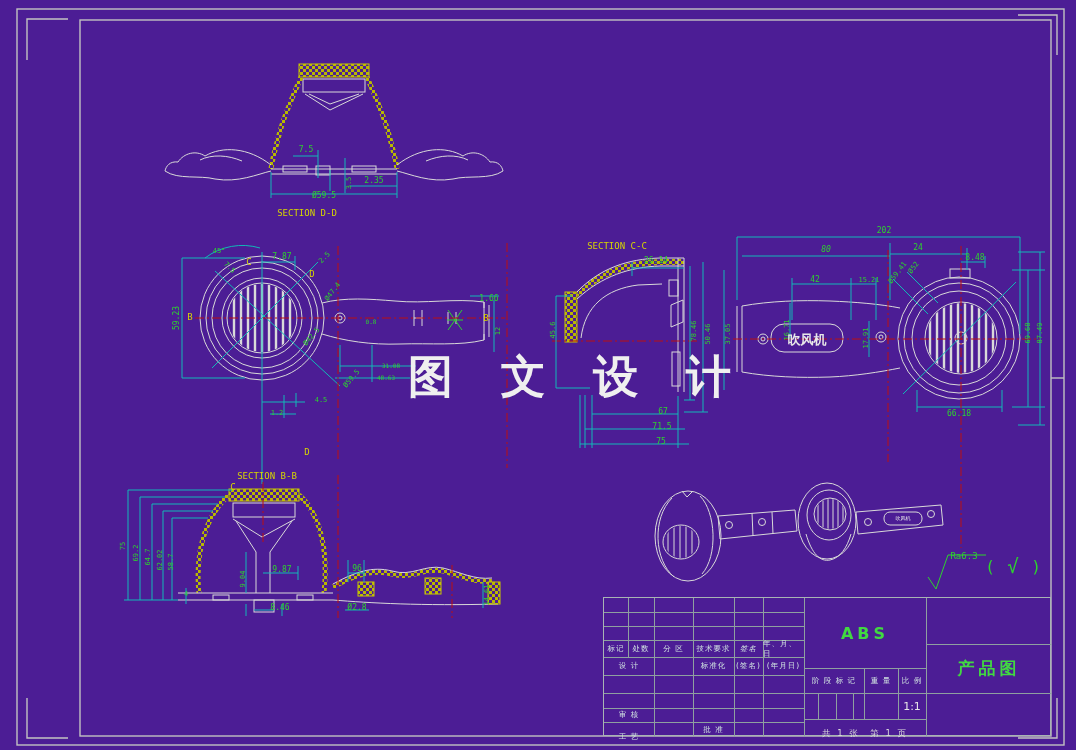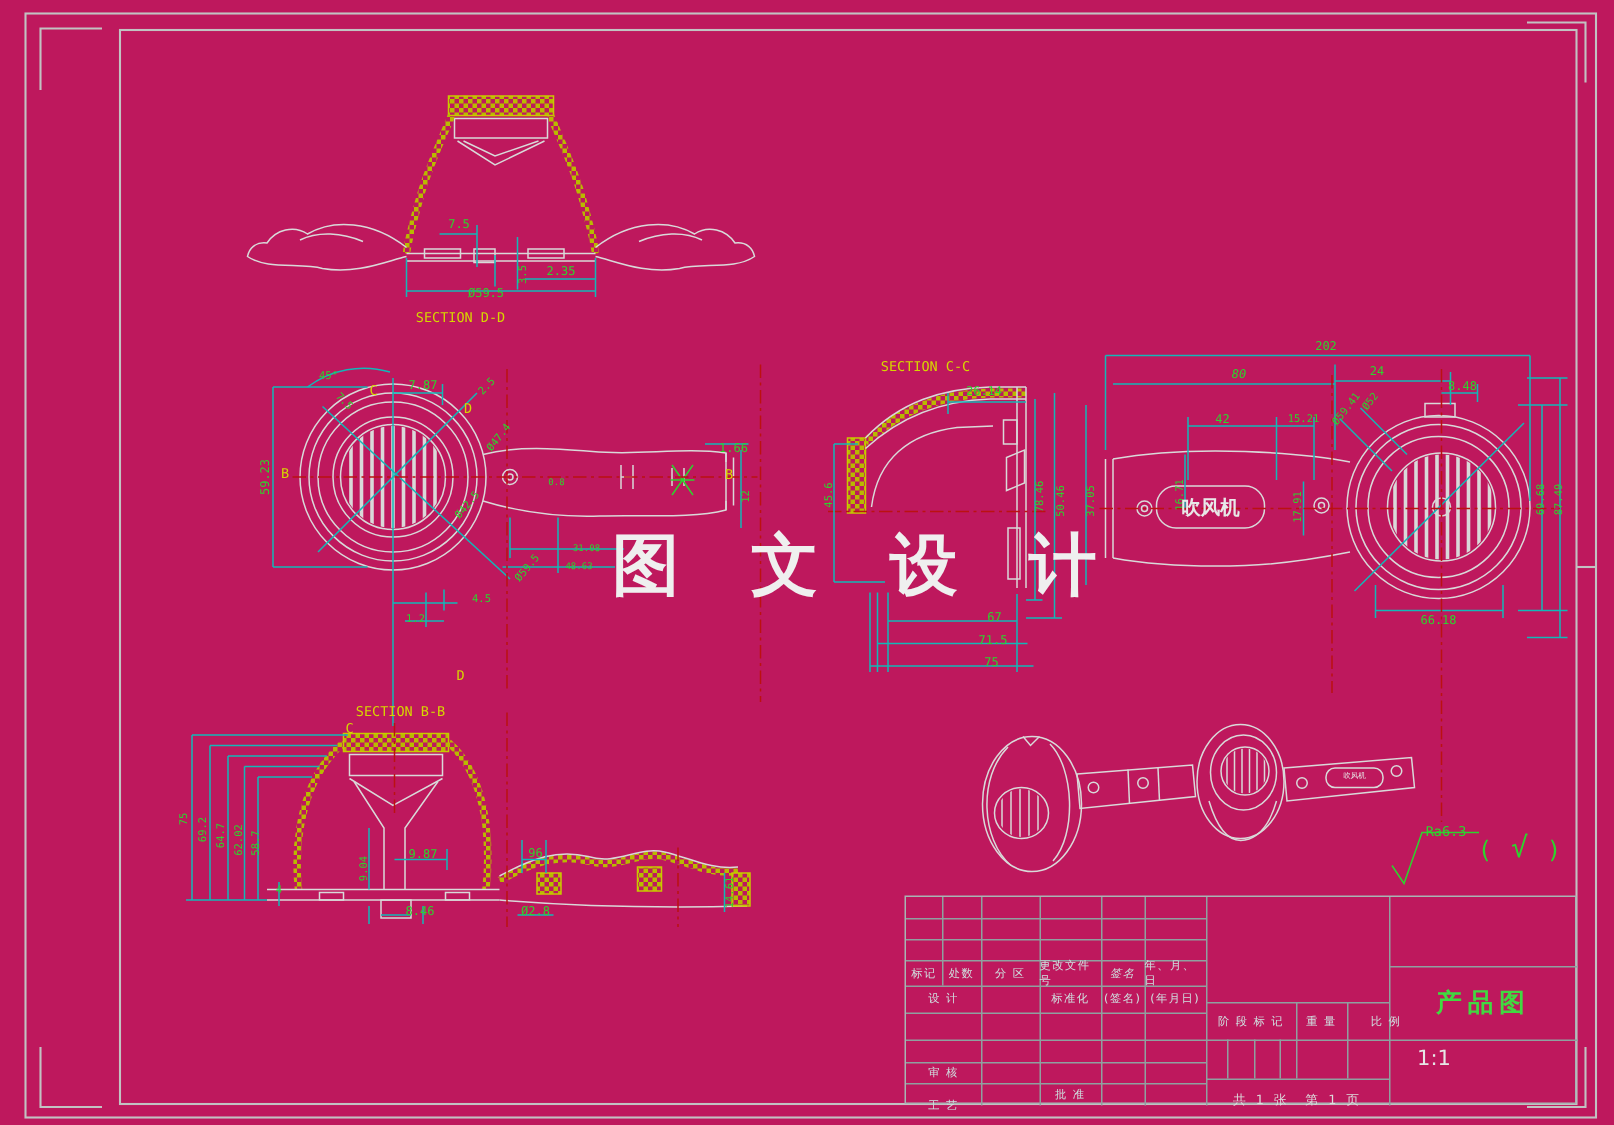--- a/index.html
+++ b/index.html
@@ -1,16 +1,16 @@
 <!DOCTYPE html>
 <html><head>
 <meta charset="utf-8">
 <style>
   html,body{margin:0;padding:0;background:#000;}
-  #sheet{position:relative;width:1076px;height:750px;background:#be185d;overflow:hidden;
+  #sheet{position:relative;width:1076px;height:750px;background:#4c1d95;overflow:hidden;
          font-family:"DejaVu Sans Mono", monospace;}
   svg{position:absolute;left:0;top:0;}
   .w{stroke:#d9d9d9;fill:none;stroke-width:1;}
   .w2{stroke:#d9d9d9;fill:none;stroke-width:2.4;}
   .cy{stroke:#12b8b8;fill:none;stroke-width:1;}
   .gn{stroke:#2ed32e;fill:none;stroke-width:1;}
   .rd{stroke:#bb1111;fill:none;stroke-width:1;stroke-dasharray:9 3 2 3;}
   .bd{stroke:#c2c2c2;fill:none;stroke-width:1.4;}
   .ann{position:absolute;transform:translate(-50%,-50%);white-space:nowrap;line-height:1;}
   #annlayer{position:absolute;left:0;top:0;width:100%;height:100%;}
@@ -22,21 +22,21 @@
   #techreq .code{font-size:16px;letter-spacing:2px;}
   
   #tb{position:absolute;left:603px;top:597px;width:448px;height:139px;border:1px solid #a8b4b4;
       box-sizing:border-box;}
   #tb .vl,#tb .hl{position:absolute;background:#8fa0a0;}
   #tb .vl{width:1px;}
   #tb .hl{height:1px;}
   #tb .cell{position:absolute;display:flex;align-items:center;justify-content:center;
             color:#cfe0e0;font-size:7.5px;letter-spacing:1px;font-family:"DejaVu Sans",sans-serif;}
   #tb .big{color:#41d941;font-size:16px;letter-spacing:4px;font-weight:bold;}
-  #tb .mid{color:#e6e6e6;font-size:14px;letter-spacing:0;padding-left:44px;}
+  #tb .mid{color:#e6e6e6;font-size:11px;letter-spacing:0;}
   #tb .sheet{color:#dcdcdc;font-size:8.5px;letter-spacing:2px;}
 </style>
 </head>
 <body>
 
 <div id="sheet">
 
 <svg width="1076" height="750" viewBox="0 0 1076 750">
   <defs>
     <pattern id="chk" width="6" height="6" patternUnits="userSpaceOnUse">
@@ -425,31 +425,32 @@
   <div class="hl" style="left:0;top:124px;width:200px;"></div>
   <div class="hl" style="left:200px;top:70px;width:122px;"></div>
   <div class="hl" style="left:200px;top:95px;width:122px;"></div>
   <div class="hl" style="left:200px;top:121px;width:122px;"></div>
   <div class="hl" style="left:322px;top:46px;width:126px;"></div>
   <div class="hl" style="left:322px;top:95px;width:126px;"></div>
 
   <div class="cell" style="left:0;top:42px;width:24px;height:17px;">标记</div>
   <div class="cell" style="left:24px;top:42px;width:26px;height:17px;">处数</div>
   <div class="cell" style="left:50px;top:42px;width:39px;height:17px;">分 区</div>
-  <div class="cell" style="left:89px;top:42px;width:41px;height:17px;">更改文件号</div>
+  <div class="cell" style="left:89px;top:42px;width:41px;height:17px;">技术要求</div>
   <div class="cell" style="left:130px;top:42px;width:29px;height:17px;font-style:italic;">签名</div>
   <div class="cell" style="left:159px;top:42px;width:41px;height:17px;">年、月、日</div>
   <div class="cell" style="left:0;top:59px;width:50px;height:18px;">设 计</div>
   <div class="cell" style="left:89px;top:59px;width:41px;height:18px;">标准化</div>
   <div class="cell" style="left:130px;top:59px;width:29px;height:18px;">(签名)</div>
   <div class="cell" style="left:159px;top:59px;width:41px;height:18px;">(年月日)</div>
   <div class="cell" style="left:0;top:110px;width:50px;height:14px;">审 核</div>
   <div class="cell" style="left:0;top:124px;width:50px;height:29px;">工 艺</div>
   <div class="cell" style="left:89px;top:124px;width:41px;height:15px;">批 准</div>
+  <div class="cell big" style="left:200px;top:0;width:122px;height:70px;">ABS</div>
   <div class="cell" style="left:200px;top:70px;width:60px;height:25px;">阶 段 标 记</div>
   <div class="cell" style="left:260px;top:70px;width:34px;height:25px;">重 量</div>
-  <div class="cell" style="left:306px;top:70px;width:28px;height:25px;">比 例</div>
+  <div class="cell" style="left:294px;top:70px;width:28px;height:25px;">比 例</div>
   <div class="cell mid" style="left:294px;top:95px;width:28px;height:26px;">1:1</div>
   <div class="cell sheet" style="left:200px;top:121px;width:122px;height:29px;">共 1 张　第 1 页</div>
   <div class="cell big" style="left:322px;top:46px;width:126px;height:49px;font-size:17px;">产品图</div>
 </div>
 
 </div>
 
 </body></html>

